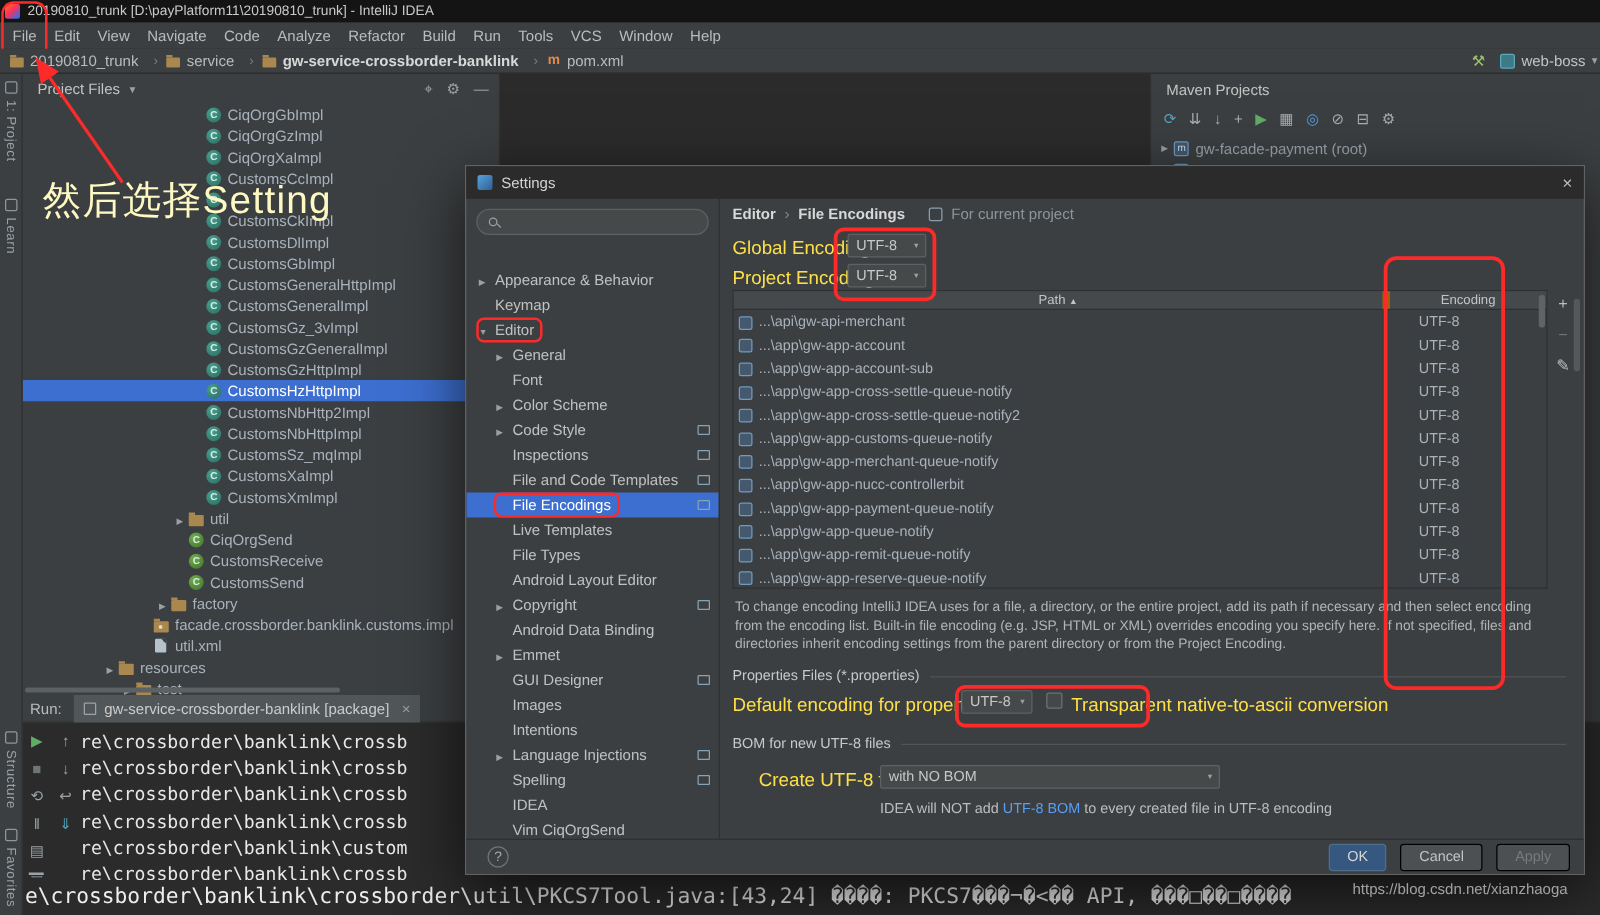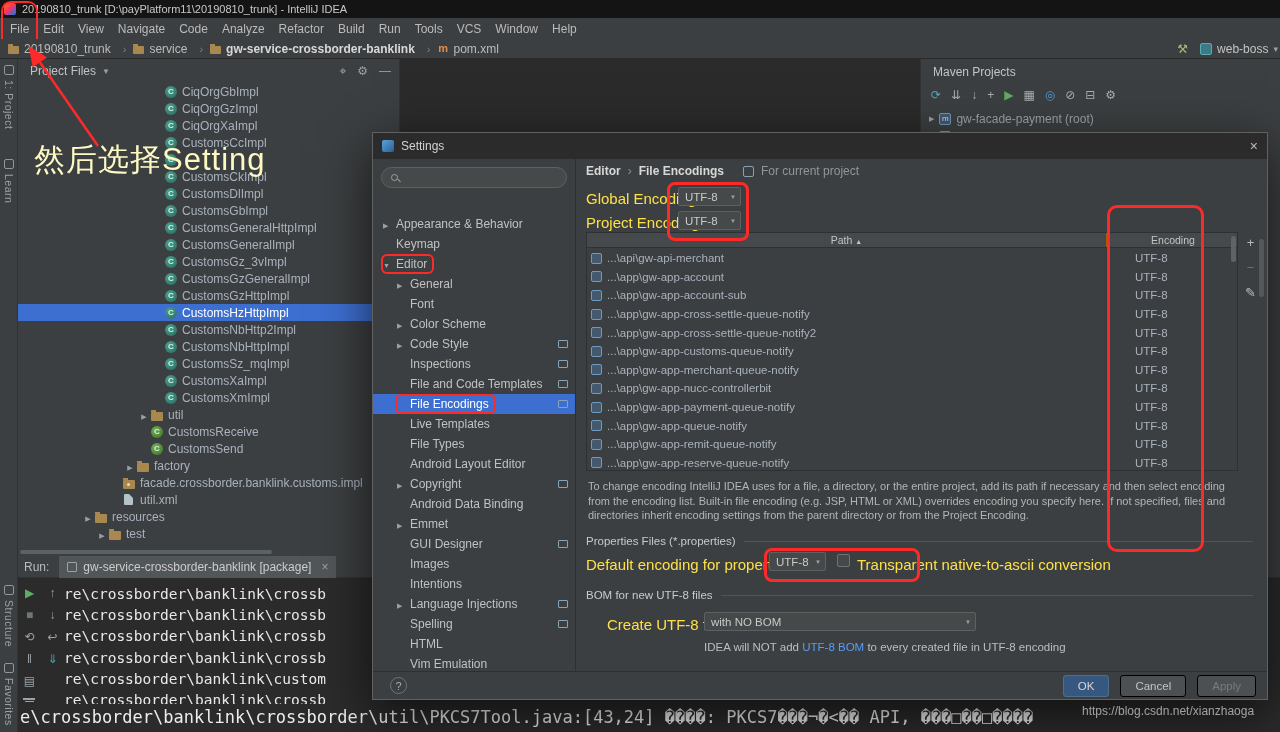--- a/index.html
+++ b/index.html
@@ -128,21 +128,21 @@
 #global-label{left:10px;top:31px}
 #project-label{left:10px;top:55px}
 .combo{position:absolute;height:19px;background:#45494a;border:1px solid #5e6163;border-radius:2px;display:flex;align-items:center;padding:0 16px 0 6px;font-size:11.5px;color:#c9c9c9}
 .combo::after{content:"▼";position:absolute;right:4px;top:6px;font-size:6px;color:#9da0a3}
 #global-combo{left:102px;top:28px;width:63px}
 #project-combo{left:102px;top:52px;width:63px}
 .enc-table{position:absolute;left:10px;top:73px;width:652px;height:239px;border:1px solid #2e3133}
 .thead{height:15px;display:flex;background:#45494b;border-bottom:1px solid #2e3133;font-size:10.5px;color:#c3c3c3}
 .th-path{flex:1;text-align:center;line-height:15px}
 .th-sort{font-size:7px}
-.th-enc{width:131px;border-left:3px solid #a16207;text-align:center;line-height:15px}
+.th-enc{width:131px;border-left:6px solid #a16207;text-align:center;line-height:15px}
 .tbody{position:absolute;top:16px;left:0;right:0;bottom:0;overflow:hidden}
 .trow{height:18.6px;display:flex;align-items:center;font-size:11.5px;color:#a9b2bc}
 .mod-ic{width:11px;height:11px;margin:0 5px 0 4px;border:1px solid #6f9ac2;background:#44596e;border-radius:2px;flex:0 0 11px}
 .tpath{flex:1;white-space:nowrap;overflow:hidden}
 .tenc{width:131px;flex:0 0 131px;padding-left:28px;border-left:1px solid #36393b;height:100%;display:flex;align-items:center}
 .tscroll{position:absolute;right:1px;top:3px;width:5px;height:26px;background:#5f6365;border-radius:3px}
 .side-tools{position:absolute;left:669px;top:76px;display:flex;flex-direction:column;gap:10px;align-items:center;color:#b8bdc0;font-size:13px}
 .side-tools .dim{color:#6f7477}
 .rp-scroll{position:absolute;right:3px;top:80px;width:5px;height:58px;background:#55585a;border-radius:3px}
 .info-text{position:absolute;left:12px;top:320px;width:650px;font-size:11px;line-height:14.5px;color:#b4b4b4}
@@ -402,20 +402,25 @@
           <span class="picon"></span>
           <span class="plbl">CustomsXmImpl</span>
         </div>
 
         <div class="prow t-folder arrow-right" style="--lvl: 8;">
           <span class="parrow"></span>
           <span class="picon"></span>
           <span class="plbl">util</span>
         </div>
 
+        <div class="prow t-classg" style="--lvl: 8;">
+          <span class="parrow"></span>
+          <span class="picon"></span>
+          <span class="plbl">CiqOrgSend</span>
+        </div>
 
         <div class="prow t-classg" style="--lvl: 8;">
           <span class="parrow"></span>
           <span class="picon"></span>
           <span class="plbl">CustomsReceive</span>
         </div>
 
         <div class="prow t-classg" style="--lvl: 8;">
           <span class="parrow"></span>
           <span class="picon"></span>
@@ -703,29 +708,29 @@
             <span class="rowbox">
               <span class="sarrow"></span>
               <span class="slbl">Spelling</span>
             </span>
             <span class="sgear"></span>
           </div>
 
           <div class="srow" style="--lvl: 1;">
             <span class="rowbox">
               <span class="sarrow"></span>
-              <span class="slbl">HTML</span>
+              <span class="slbl">IDEA</span>
             </span>
 
           </div>
 
           <div class="srow" style="--lvl: 1;">
             <span class="rowbox">
               <span class="sarrow"></span>
-              <span class="slbl">Vim Emulation</span>
+              <span class="slbl">Vim CiqOrgSend</span>
             </span>
 
           </div>
 
         </div>
     </div>
 
     <div class="dlg-right">
       <div class="crumb-row">
         <span class="crumb">Editor</span>

